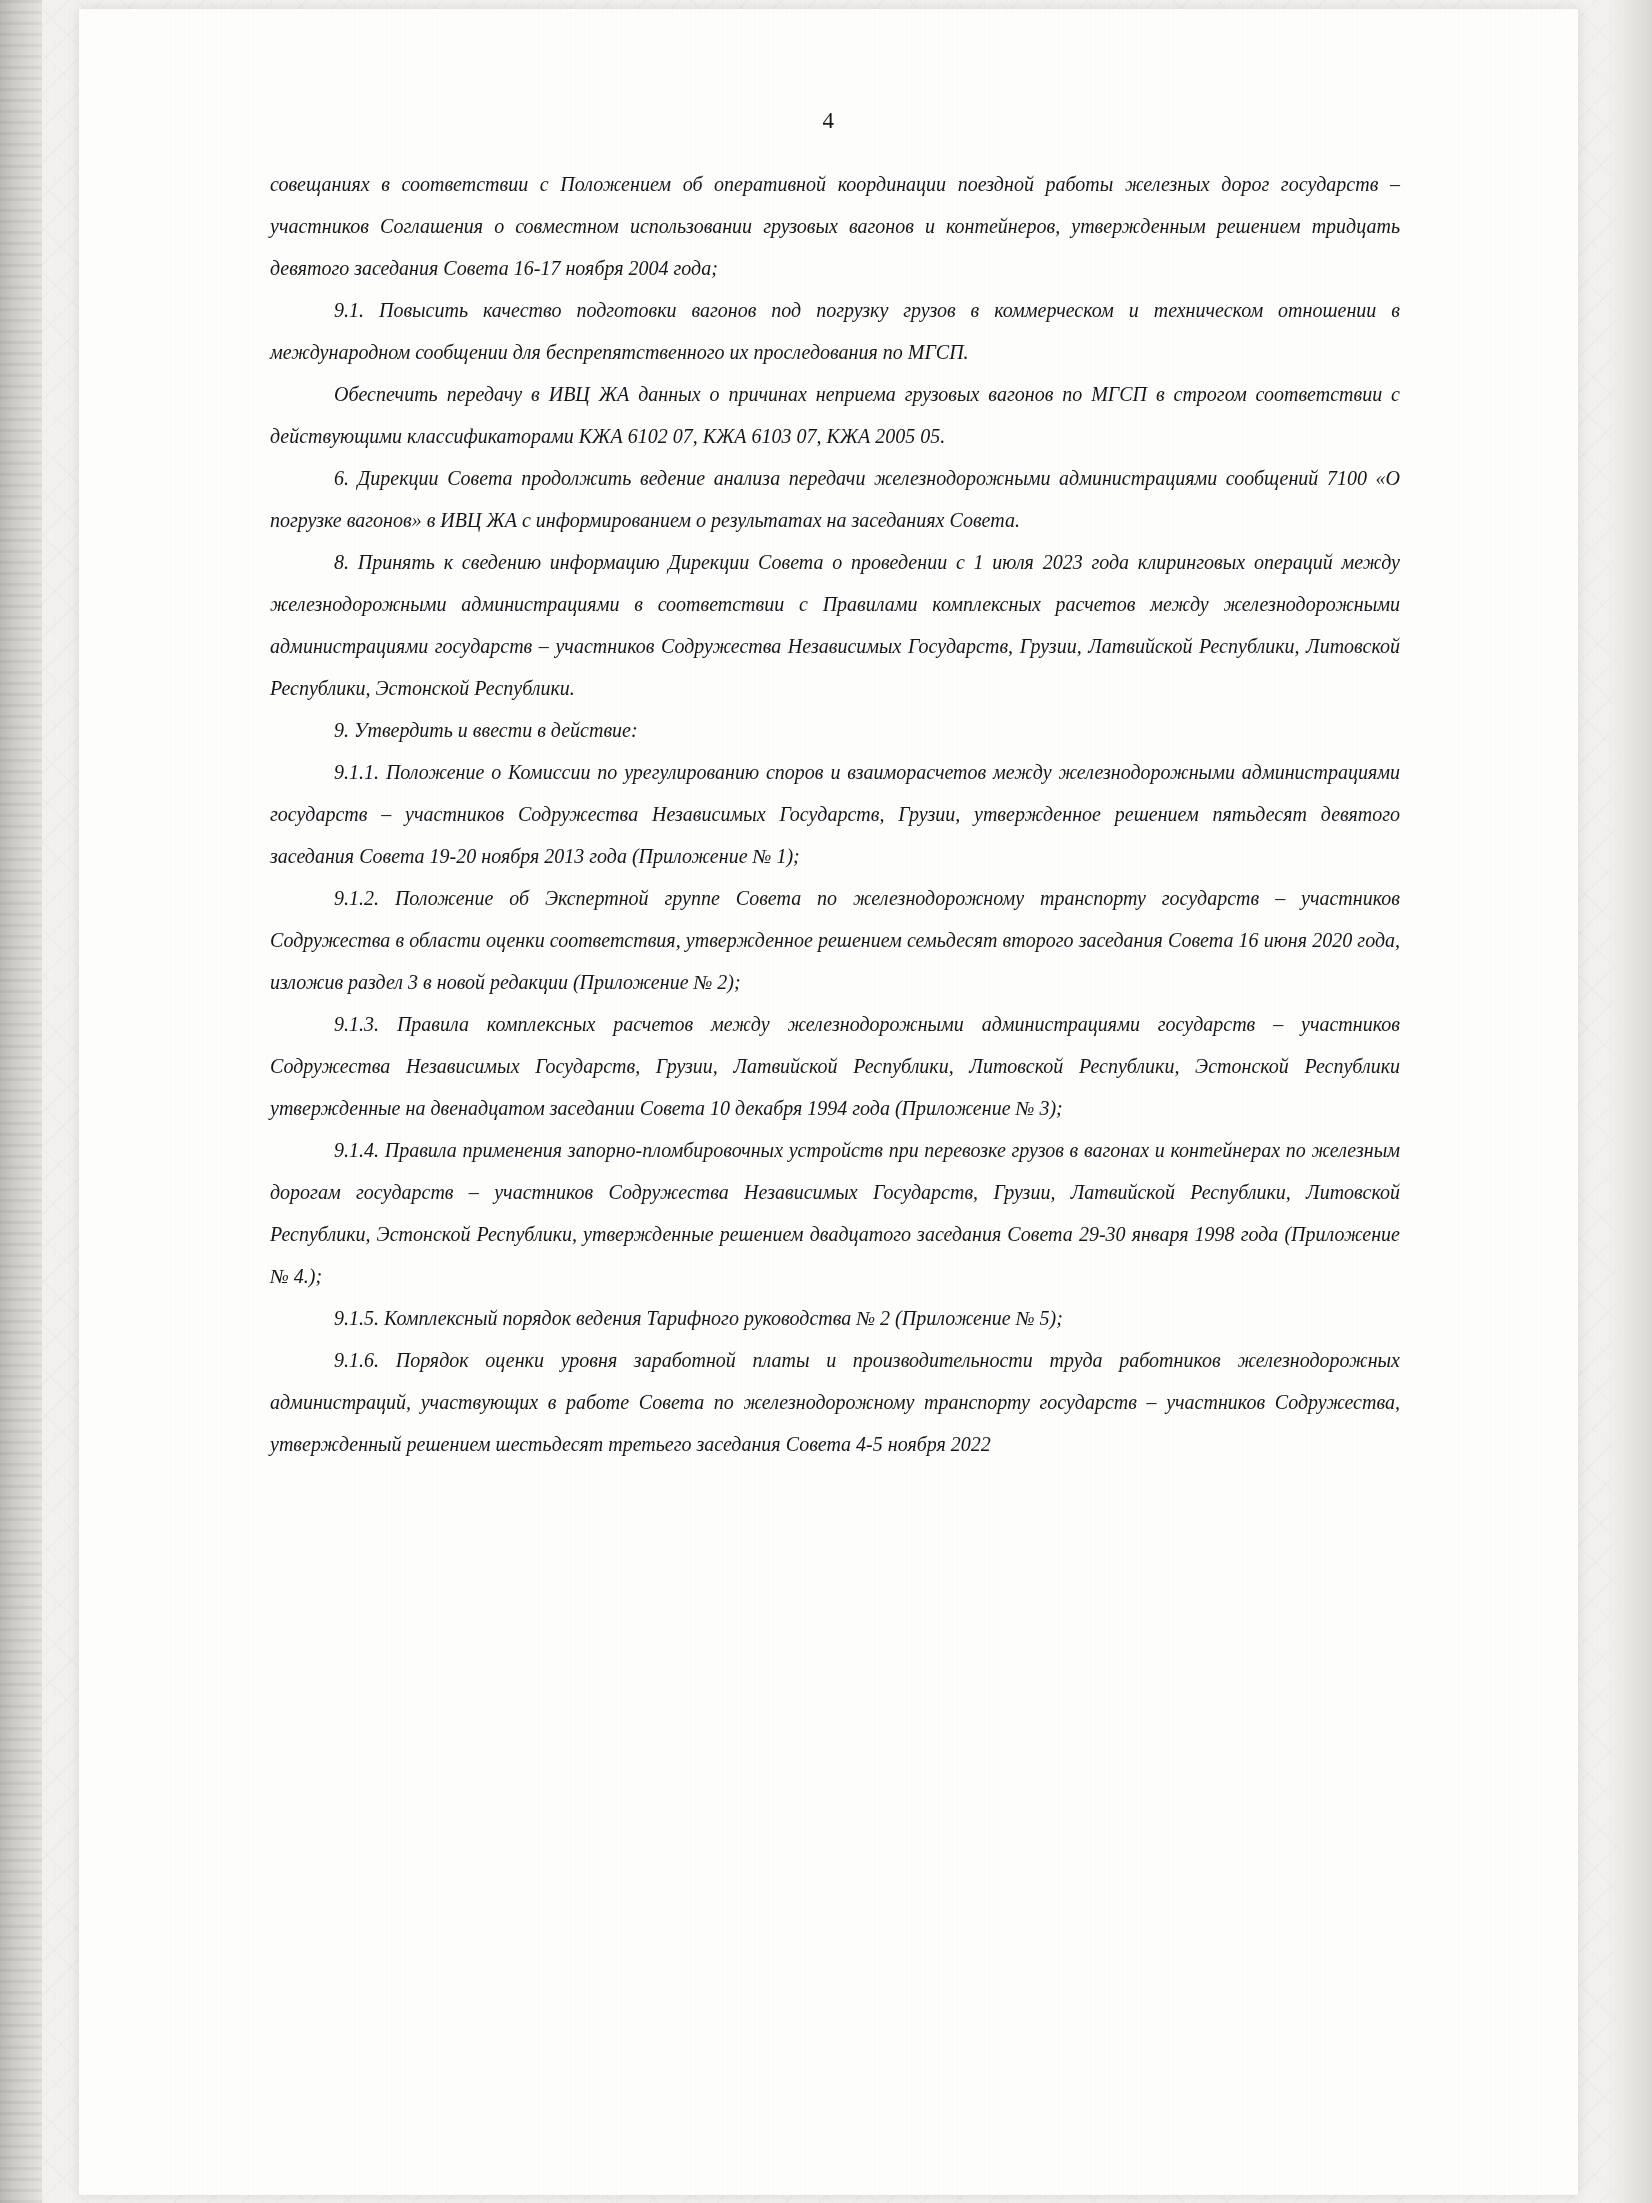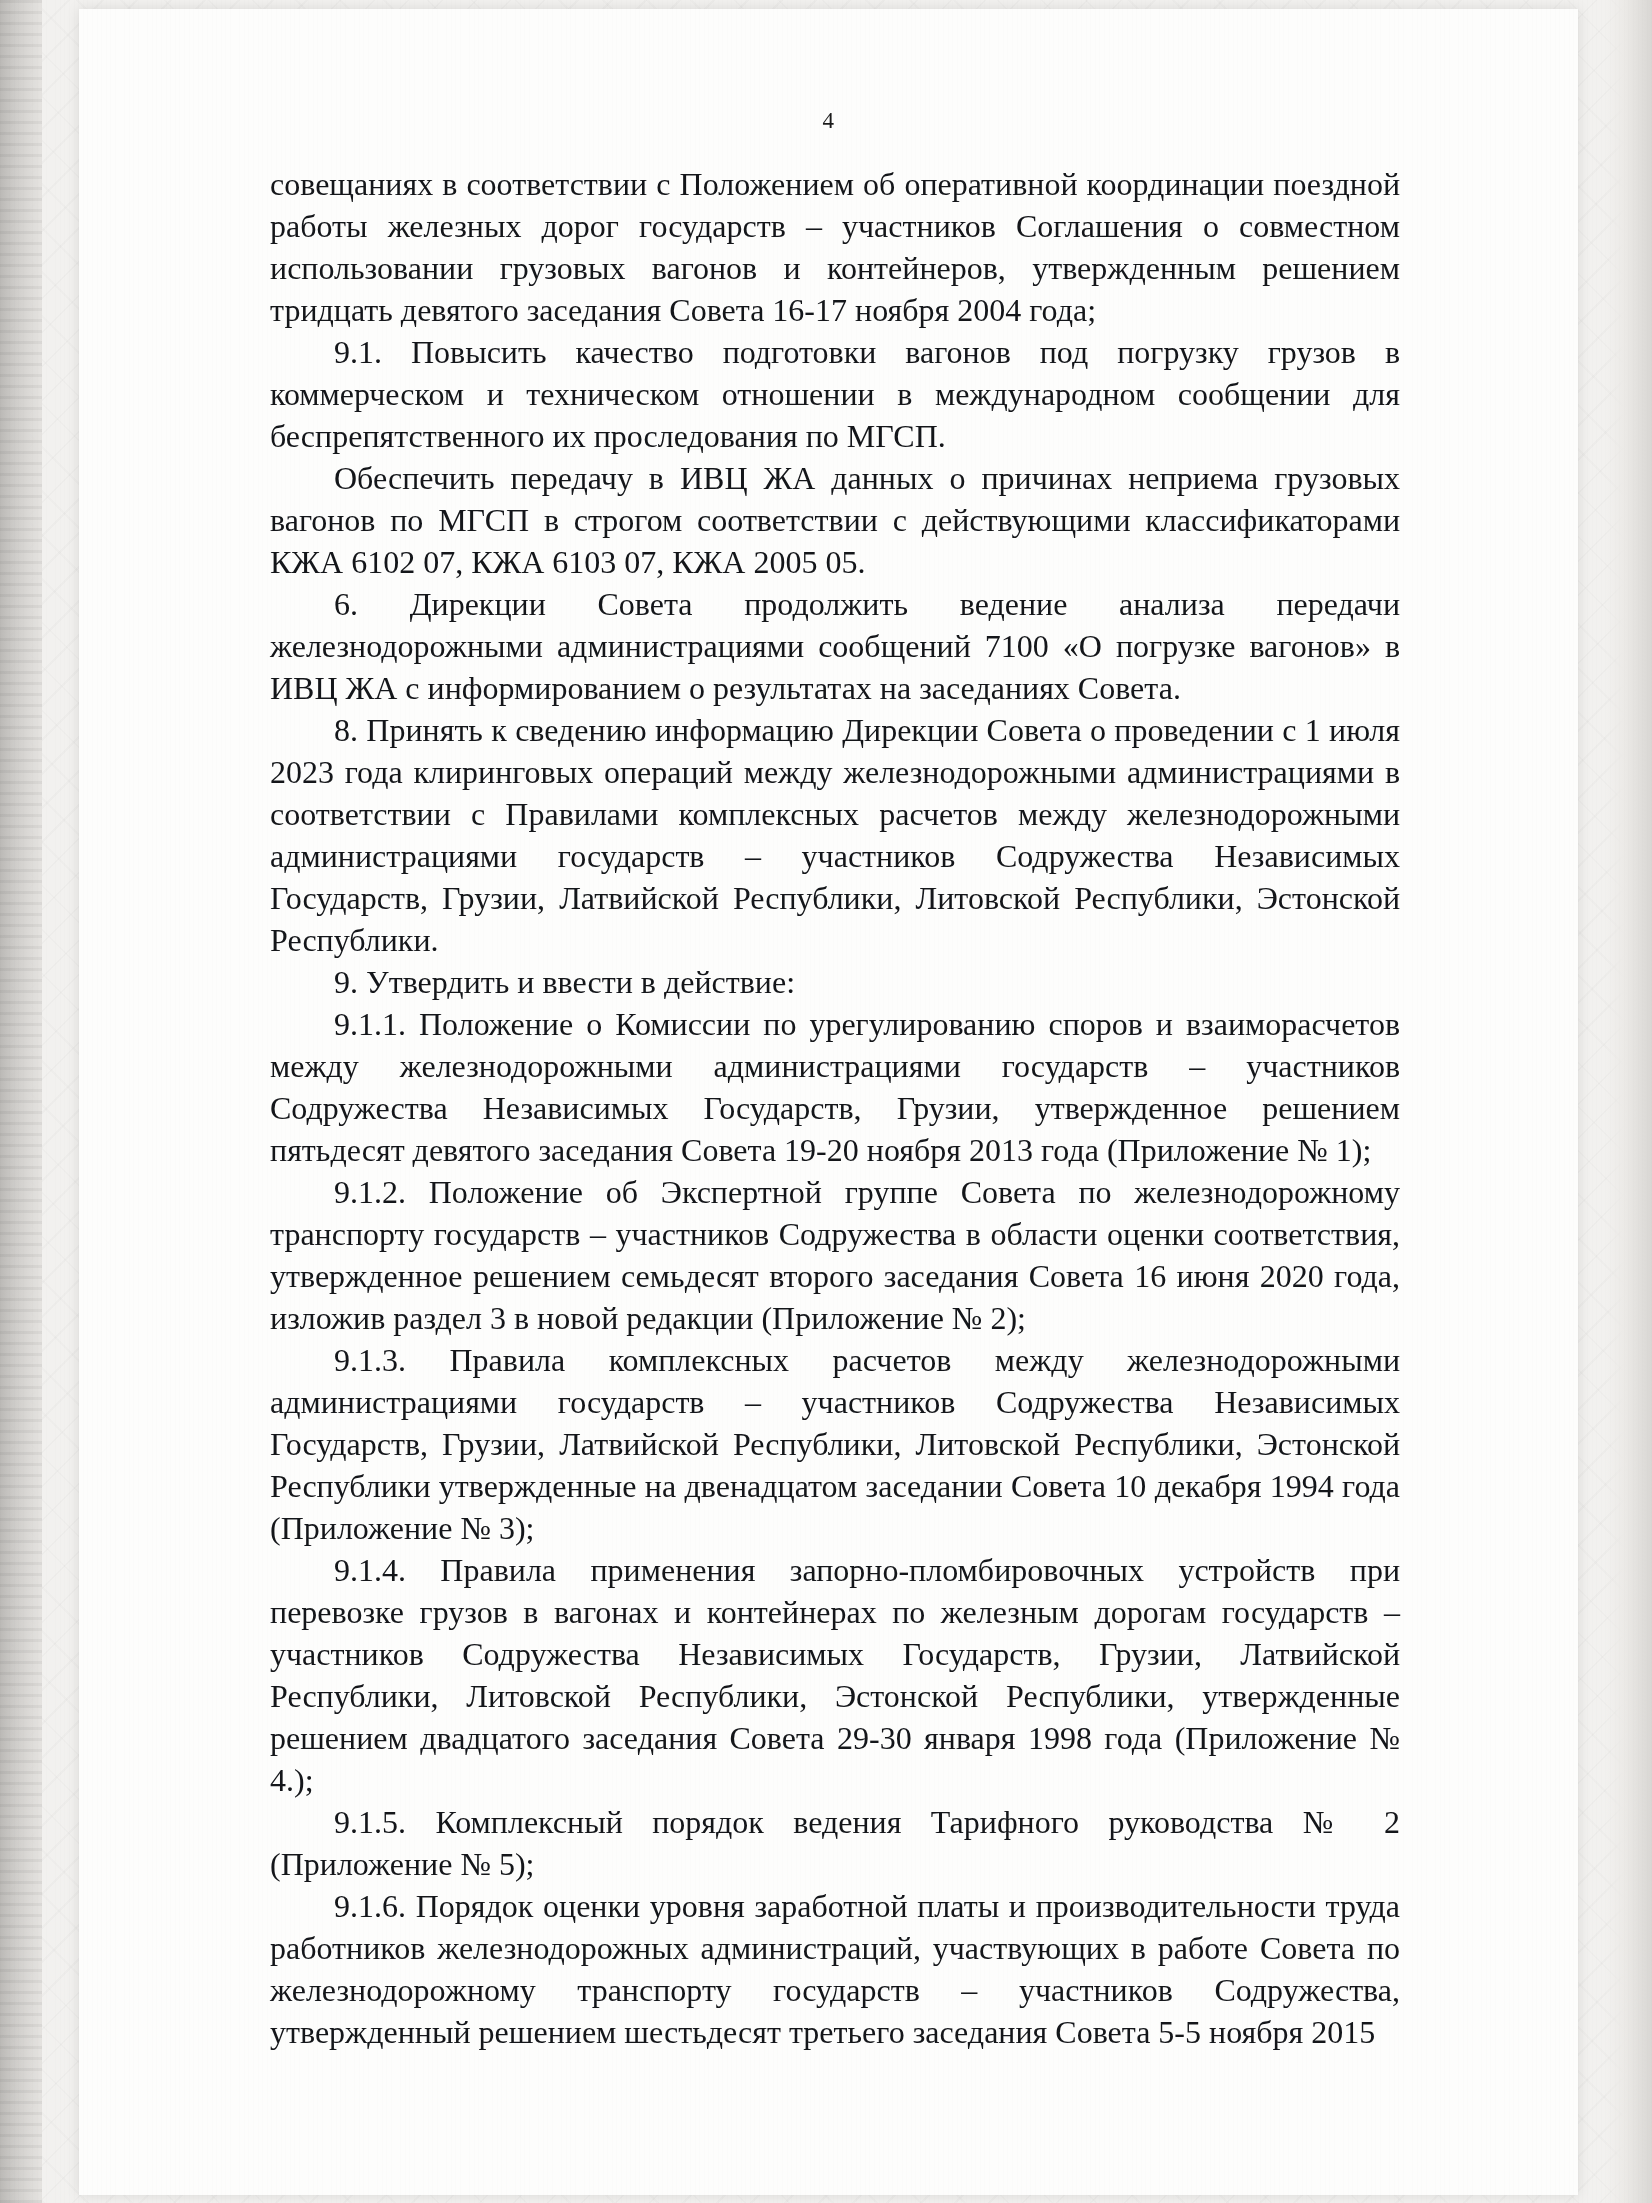--- a/index.html
+++ b/index.html
@@ -72,26 +72,27 @@
     font-size: 23px;
     color: #1a1a1a;
     letter-spacing: 0.5px;
   }
 
   .doc-body {
     position: absolute;
     left: 191px;
     top: 154px;
     width: 1130px;
-    font-size: 32px;
+    font-size: 20px;
     line-height: 42px;
     color: #14161a;
     text-align: justify;
     text-justify: inter-word;
     hyphens: none;
+    font-style: italic;
   }
 
   .doc-body p {
     margin: 0;
     text-indent: 64px;
   }
   .doc-body p.no-indent {
     text-indent: 0;
   }
 
@@ -122,19 +123,19 @@
     <p>9.1. Повысить качество подготовки вагонов под погрузку грузов в коммерческом и техническом отношении в международном сообщении для беспрепятственного их проследования по МГСП.</p>
     <p>Обеспечить передачу в ИВЦ ЖА данных о причинах неприема грузовых вагонов по МГСП в строгом соответствии с действующими классификаторами КЖА 6102 07, КЖА 6103 07, КЖА 2005 05.</p>
     <p>6. Дирекции Совета продолжить ведение анализа передачи железнодорожными администрациями сообщений 7100 «О погрузке вагонов» в ИВЦ ЖА с информированием о результатах на заседаниях Совета.</p>
     <p>8. Принять к сведению информацию Дирекции Совета о проведении с 1 июля 2023 года клиринговых операций между железнодорожными администрациями в соответствии с Правилами комплексных расчетов между железнодорожными администрациями государств – участников Содружества Независимых Государств, Грузии, Латвийской Республики, Литовской Республики, Эстонской Республики.</p>
     <p>9. Утвердить и ввести в действие:</p>
     <p>9.1.1. Положение о Комиссии по урегулированию споров и взаиморасчетов между железнодорожными администрациями государств – участников Содружества Независимых Государств, Грузии, утвержденное решением пятьдесят девятого заседания Совета 19-20 ноября 2013 года (Приложение № 1);</p>
     <p>9.1.2. Положение об Экспертной группе Совета по железнодорожному транспорту государств – участников Содружества в области оценки соответствия, утвержденное решением семьдесят второго заседания Совета 16 июня 2020 года, изложив раздел 3 в новой редакции (Приложение № 2);</p>
     <p>9.1.3. Правила комплексных расчетов между железнодорожными администрациями государств – участников Содружества Независимых Государств, Грузии, Латвийской Республики, Литовской Республики, Эстонской Республики утвержденные на двенадцатом заседании Совета 10 декабря 1994 года (Приложение № 3);</p>
     <p>9.1.4. Правила применения запорно-пломбировочных устройств при перевозке грузов в вагонах и контейнерах по железным дорогам государств – участников Содружества Независимых Государств, Грузии, Латвийской Республики, Литовской Республики, Эстонской Республики, утвержденные решением двадцатого заседания Совета 29-30 января 1998 года (Приложение № 4.);</p>
     <p>9.1.5. Комплексный порядок ведения Тарифного руководства № 2 (Приложение № 5);</p>
-    <p>9.1.6. Порядок оценки уровня заработной платы и производительности труда работников железнодорожных администраций, участвующих в работе Совета по железнодорожному транспорту государств – участников Содружества, утвержденный решением шестьдесят третьего заседания Совета 5-5 ноября 2015</p>
+    <p>9.1.6. Порядок оценки уровня заработной платы и производительности труда работников железнодорожных администраций, участвующих в работе Совета по железнодорожному транспорту государств – участников Содружества, утвержденный решением шестьдесят третьего заседания Совета 4-5 ноября 2022</p>
   </div>
 
 </div>
 
 <div class="scan-noise"></div>
 
 
 </body></html>

